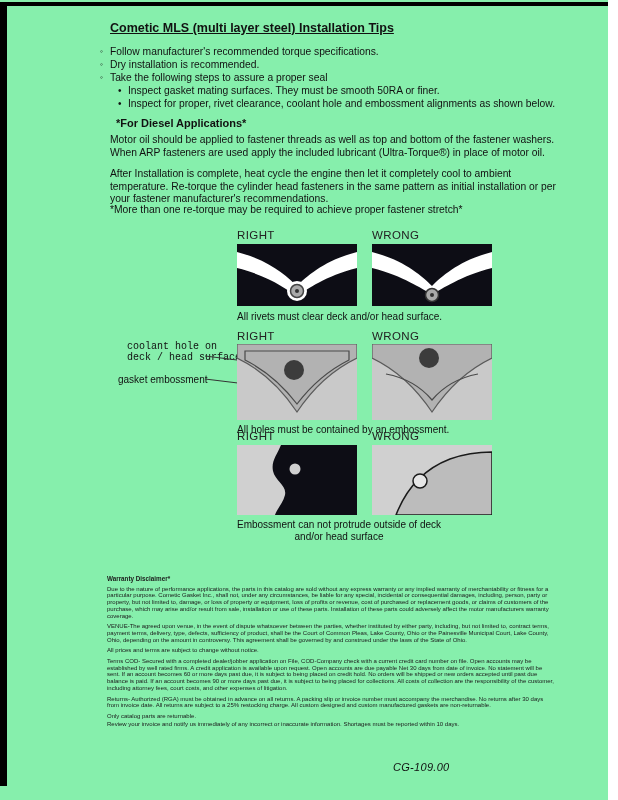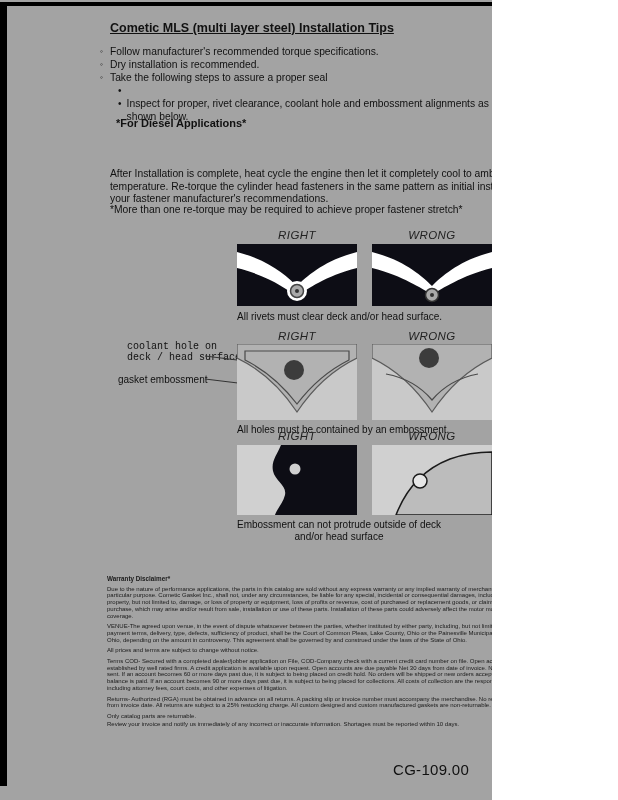--- a/index.html
+++ b/index.html
@@ -1,38 +1,38 @@
 <!DOCTYPE html>
 <html><head>
 <meta charset="utf-8">
 <style>
   * { margin:0; padding:0; box-sizing:border-box; }
   html, body { background:#ffffff; }
   .page {
-    position:relative; width:492px; height:800px; background:#a3a3a3;
+    position:relative; width:608px; height:800px; background:#86efac;
     font-family:"Liberation Sans", sans-serif; color:#111; overflow:hidden;
   }
   .edge-top { position:absolute; left:0; top:2px; width:618px; height:4px; background:#000; }
   .edge-left { position:absolute; left:0; top:2px; width:7px; height:784px; background:#000; }
 
   .title { position:absolute; left:110px; top:21px; font-size:12.5px; font-weight:bold; text-decoration:underline; }
 
   .tips { position:absolute; left:100px; top:45px; font-size:10.3px; line-height:13px; }
   .tip { display:flex; }
   .tip .m1 { width:10px; font-size:8.5px; }
   .subtip { margin-left:18px; }
   .subtip .m2 { width:10px; font-size:10px; }
 
   .h-diesel { position:absolute; left:116px; top:117px; font-size:11px; font-weight:bold; }
   .para { position:absolute; left:110px; width:447px; font-size:10.3px; line-height:12.6px; }
   .para1 { top:134px; }
   .para2 { top:168px; }
   .note  { position:absolute; left:110px; top:204px; font-size:10.3px; }
 
-  .dhdr { position:absolute; width:120px; text-align:center; font-size:11.5px; color:#222; letter-spacing:0.4px;font-style:italic; }
+  .dhdr { position:absolute; width:120px; text-align:left; font-size:11.5px; color:#222; letter-spacing:0.4px; }
   .c1 { left:237px; } .c2 { left:372px; }
   .rh1 { top:229px; } .rh2 { top:330px; } .rh3 { top:430px; }
 
   .dimg { position:absolute; display:block; }
   .i11,.i12 { top:244px; width:120px; height:62px; }
   .i21,.i22 { top:344px; width:120px; height:76px; }
   .i31,.i32 { top:445px; width:120px; height:70px; }
   .i11,.i21,.i31 { left:237px; }
   .i12,.i22,.i32 { left:372px; }
 
@@ -44,21 +44,21 @@
   .lbl { position:absolute; font-size:10px; line-height:11px; color:#111; }
   .lblA { left:127px; top:341px; white-space:pre-line;font-family:Liberation Mono, monospace; }
   .lblB { left:118px; top:374px; }
   .pointers { position:absolute; left:203px; top:350px; width:100px; height:46px; }
 
   .warranty { position:absolute; left:107px; top:576px; width:447px; font-size:6px; line-height:6.7px; color:#1a1a1a; }
   .warranty .whead { font-weight:bold; font-size:6.3px; margin-bottom:3px; }
   .warranty p { margin:0 0 4px 0; }
   .warranty p.tight { margin-bottom:1px; }
 
-  .footer { position:absolute; left:393px; top:761px; font-size:15px; letter-spacing:0.3px; }
+  .footer { position:absolute; left:393px; top:761px; font-size:11px; letter-spacing:0.3px;font-style:italic; }
 </style>
 </head>
 <body>
 
 <div class="page">
   <div class="edge-top"></div>
   <div class="edge-left"></div>
 
   <div class="title">Cometic MLS (multi layer steel) Installation Tips</div>
 
@@ -70,28 +70,30 @@
     <div class="tip">
       <span class="m1">◦</span>
       <span>Dry installation is recommended.</span>
     </div>
     <div class="tip">
       <span class="m1">◦</span>
       <span>Take the following steps to assure a proper seal</span>
     </div>
     <div class="tip subtip">
       <span class="m2">•</span>
+      <span>Inspect gasket mating surfaces.  They must be smooth 50RA or finer.</span>
     </div>
     <div class="tip subtip">
       <span class="m2">•</span>
       <span>Inspect for proper, rivet clearance, coolant hole and embossment alignments as shown below.</span>
     </div>
   </div>
 
   <div class="h-diesel">*For Diesel Applications*</div>
+  <div class="para para1">Motor oil should be applied to fastener threads as well as top and bottom of the fastener washers. When ARP fasteners are used apply the included lubricant (Ultra-Torque®) in place of motor oil.</div>
   <div class="para para2">After Installation is complete, heat cycle the engine then let it completely cool to ambient temperature. Re-torque the cylinder head fasteners in the same pattern as initial installation or per your fastener manufacturer's recommendations.</div>
   <div class="note">*More than one re-torque may be required to achieve proper fastener stretch*</div>
 
   <div class="dhdr c1 rh1">RIGHT</div>
   <div class="dhdr c2 rh1">WRONG</div>
 
   <svg class="dimg i11" viewBox="0 0 120 62">
     <rect width="120" height="62" fill="#0d0d15"></rect>
     <path d="M0,8 C32,16 50,32 60,42 C70,32 88,16 120,8 L120,24 C88,32 71,45 60,52 C49,45 32,32 0,24 Z" fill="#ffffff"></path>
     <circle cx="60" cy="47" r="10" fill="#ffffff"></circle>

